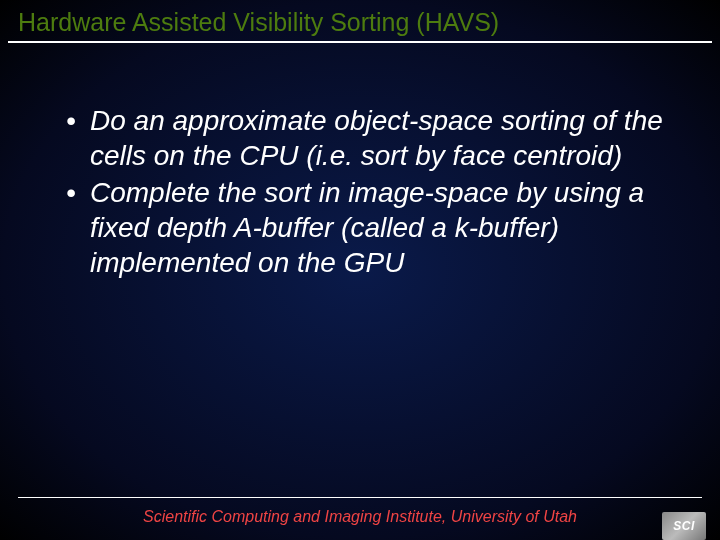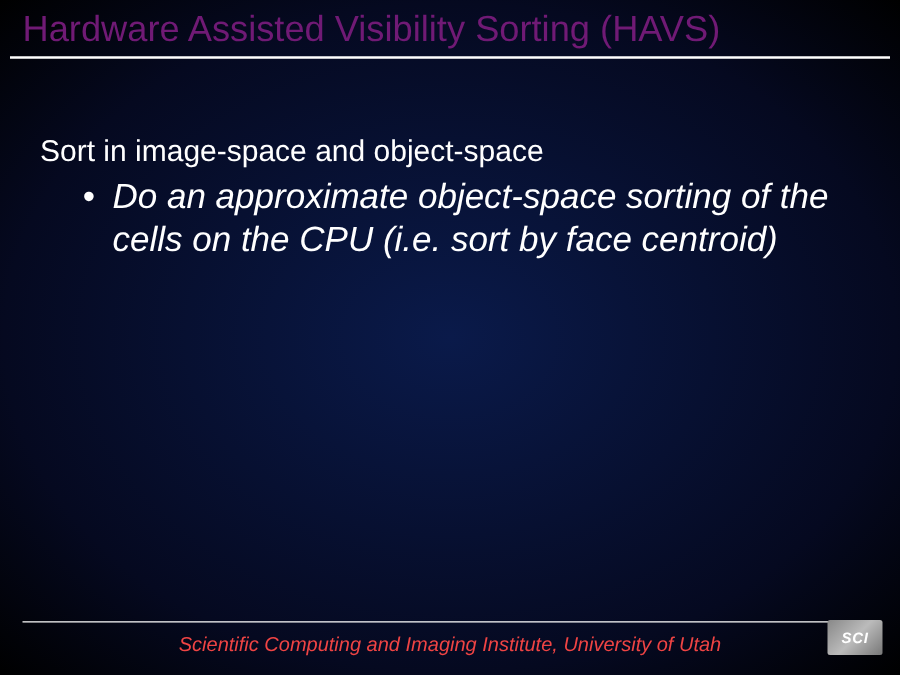--- a/index.html
+++ b/index.html
@@ -5,23 +5,23 @@
   * { margin: 0; padding: 0; box-sizing: border-box; }
   body {
     width: 720px; height: 540px;
     background: radial-gradient(ellipse at center, #0a1a4a 0%, #050920 70%, #000000 100%);
     font-family: Arial, Helvetica, sans-serif;
     color: #ffffff;
     overflow: hidden;
     position: relative;
   }
   .title {
-    font-size: 29px;
+    font-size: 25px;
     font-weight: normal;
-    color: #701a75;
+    color: #4d7c0f;
     padding: 8px 10px 4px 10px;
     border-bottom: 2px solid #ffffff;
     margin: 0 8px 0 8px;
   }
   .body {
     padding: 60px 32px 0 32px;
   }
   .lead {
     font-size: 24px;
     line-height: 1.25;
@@ -56,42 +56,42 @@
     bottom: 14px;
     width: 100%;
     text-align: center;
     font-size: 16px;
     font-style: italic;
     color: #ef4444;
   }
   .logo {
     position: absolute;
     right: 14px;
-    bottom: 16px;
+    bottom: 0;
     width: 44px;
     height: 28px;
     background: linear-gradient(135deg, #888 0%, #bbb 50%, #777 100%);
     border-radius: 2px;
     display: flex;
     align-items: center;
     justify-content: center;
     font-size: 12px;
     font-weight: bold;
     font-style: italic;
     color: #fff;
     letter-spacing: 0.5px;
   }
 </style>
 </head>
 <body>
 
 <div class="title">Hardware Assisted Visibility Sorting (HAVS)</div>
 
 <div class="body">
-  <div class="lead">Sort in image-space and object-space</div>
   <ul class="bullets">
     <li>Do an approximate object-space sorting of the cells on the CPU (i.e. sort by face centroid)</li>
+    <li>Complete the sort in image-space by using a fixed depth A-buffer (called a      k-buffer) implemented on the GPU</li>
   </ul>
 </div>
 
 <div class="footer-rule"></div>
 <div class="footer">Scientific Computing and Imaging Institute, University of Utah</div>
 <div class="logo">SCI</div>
 
 </body></html>

